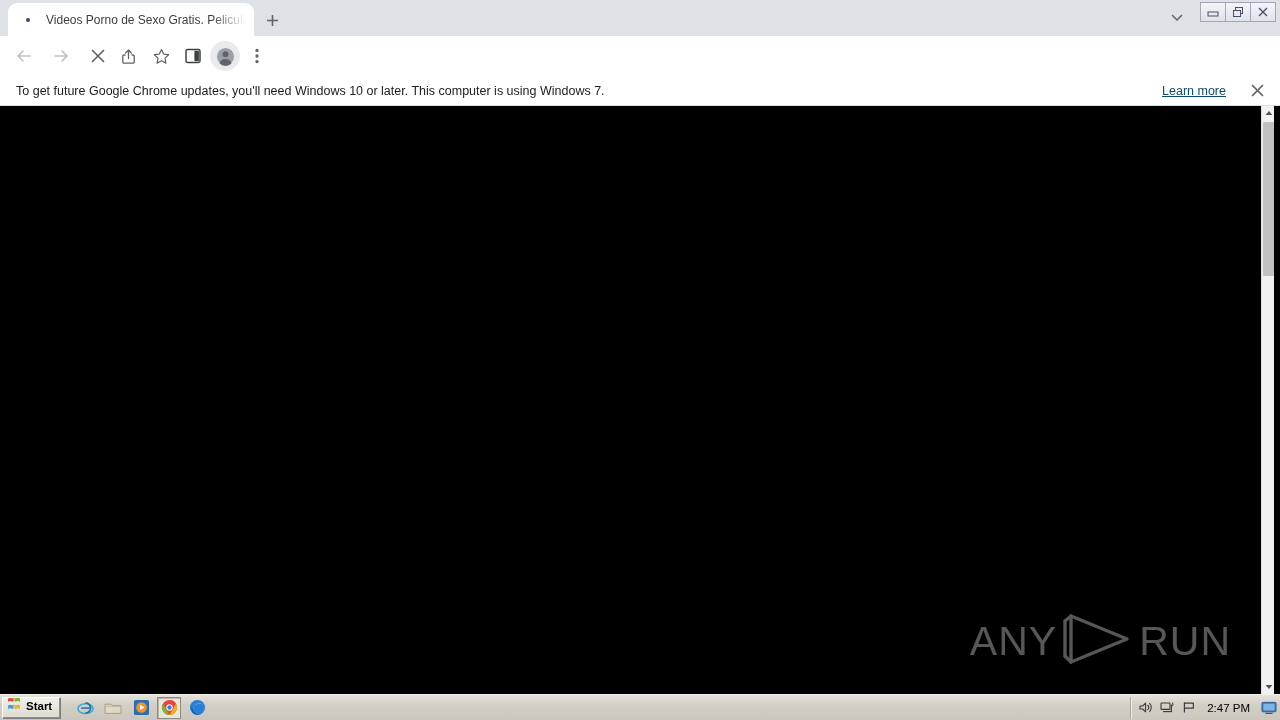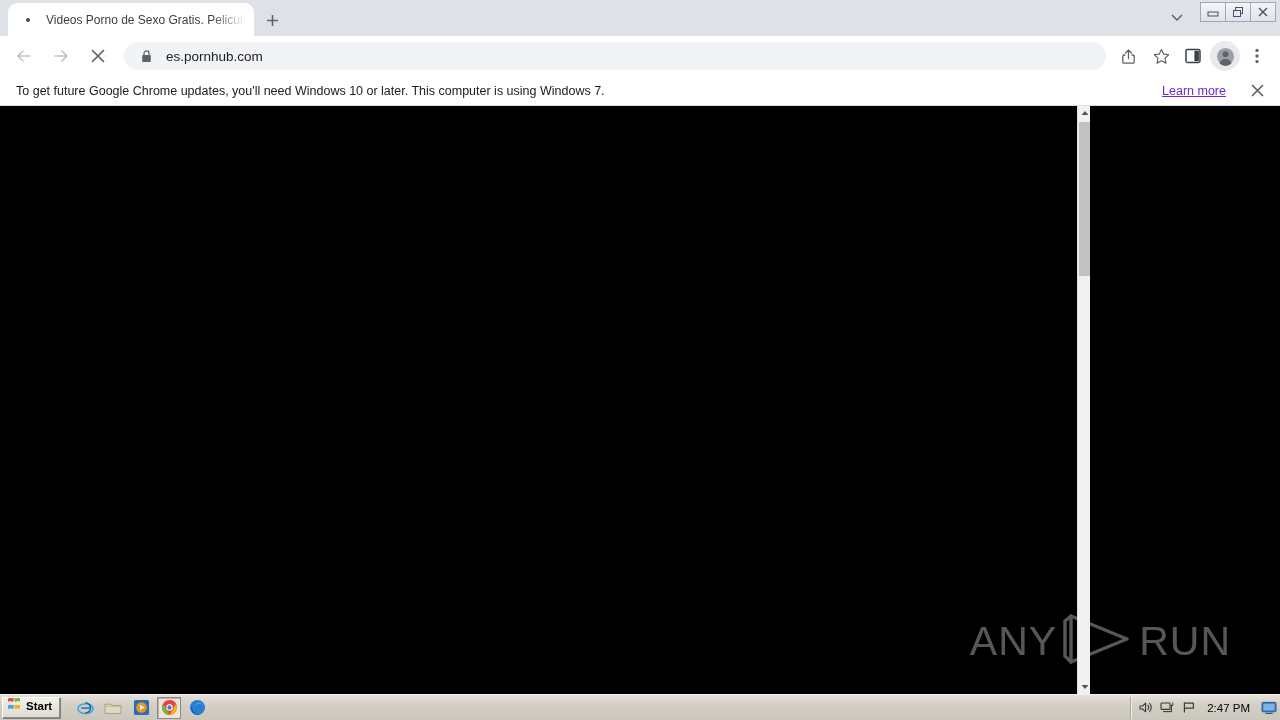--- a/index.html
+++ b/index.html
@@ -2,21 +2,21 @@
 <html><head>
 <meta charset="utf-8">
 <style>
   * { box-sizing: border-box; margin: 0; padding: 0; }
   html, body {
     width: 1280px; height: 720px;
     overflow: hidden;
     font-family: "Liberation Sans", sans-serif;
     background: #000;
   }
-  #app { position: relative; width: 1090px; height: 720px; }
+  #app { position: relative; width: 1274px; height: 720px; }
 
   
   .tabstrip {
     position: absolute; left: 0; top: 0; width: 1280px; height: 36px;
     background: #dee1e6;
   }
   .tab {
     position: absolute; left: 8px; top: 3px; width: 246px; height: 33px;
     background: #fff;
     border-radius: 9px 9px 0 0;
@@ -105,21 +105,21 @@
     position: absolute; left: 0; top: 76px; width: 1280px; height: 30px;
     background: #fff; border-bottom: 1px solid #dadce0;
     display: flex; align-items: center;
   }
   .infobar-text {
     margin-left: 16px; font-size: 12.5px; color: #202124;
     white-space: nowrap;
   }
   .infobar-spacer { flex: 1 1 auto; }
   .infobar-link {
-    font-size: 12.5px; color: #6d28d9; 
+    font-size: 12.5px; color: #0c4a6e; 
     white-space: nowrap;
   }
   .infobar-close {
     width: 26px; height: 26px; margin: 0 10px 0 18px;
     display: flex; align-items: center; justify-content: center;
   }
 
   
   .viewport {
     position: absolute; left: 0; top: 106px;
@@ -270,29 +270,20 @@
         <path d="M3 9 H15 M10 4 L15 9 L10 14" stroke="#bdc1c6" stroke-width="1.6" fill="none" stroke-linecap="round" stroke-linejoin="round"></path>
       </svg>
     </div>
 
     <div class="navbtn">
       <svg width="16" height="16" viewBox="0 0 16 16">
         <path d="M2.5 2.5 L13.5 13.5 M13.5 2.5 L2.5 13.5" stroke="#5f6368" stroke-width="1.7" fill="none" stroke-linecap="round"></path>
       </svg>
     </div>
 
-    <div class="omnibox">
-      <span class="lock">
-        <svg width="11" height="13" viewBox="0 0 11 13">
-          <path d="M3 5 V3.4 A2.5 2.5 0 0 1 8 3.4 V5" stroke="#5f6368" stroke-width="1.2" fill="none"></path>
-          <rect x="1.2" y="5" width="8.6" height="7" rx="1.1" fill="#5f6368"></rect>
-        </svg>
-      </span>
-      <span class="url-text" title="Search Google or type a URL">es.pornhub.com</span>
-    </div>
 
     <div class="tbicon">
       <svg width="17" height="17" viewBox="0 0 17 17">
         <path d="M4 7 H3 A1.2 1.2 0 0 0 1.8 8.2 V14 A1.2 1.2 0 0 0 3 15.2 H12 A1.2 1.2 0 0 0 13.2 14 V8.2 A1.2 1.2 0 0 0 12 7 H11" stroke="#5f6368" stroke-width="1.3" fill="none" stroke-linecap="round"></path>
         <path d="M7.5 10.5 V2.2 M4.6 5 L7.5 2 L10.4 5" stroke="#5f6368" stroke-width="1.3" fill="none" stroke-linecap="round" stroke-linejoin="round"></path>
       </svg>
     </div>
 
     <div class="tbicon">
       <svg width="17" height="17" viewBox="0 0 18 18">

